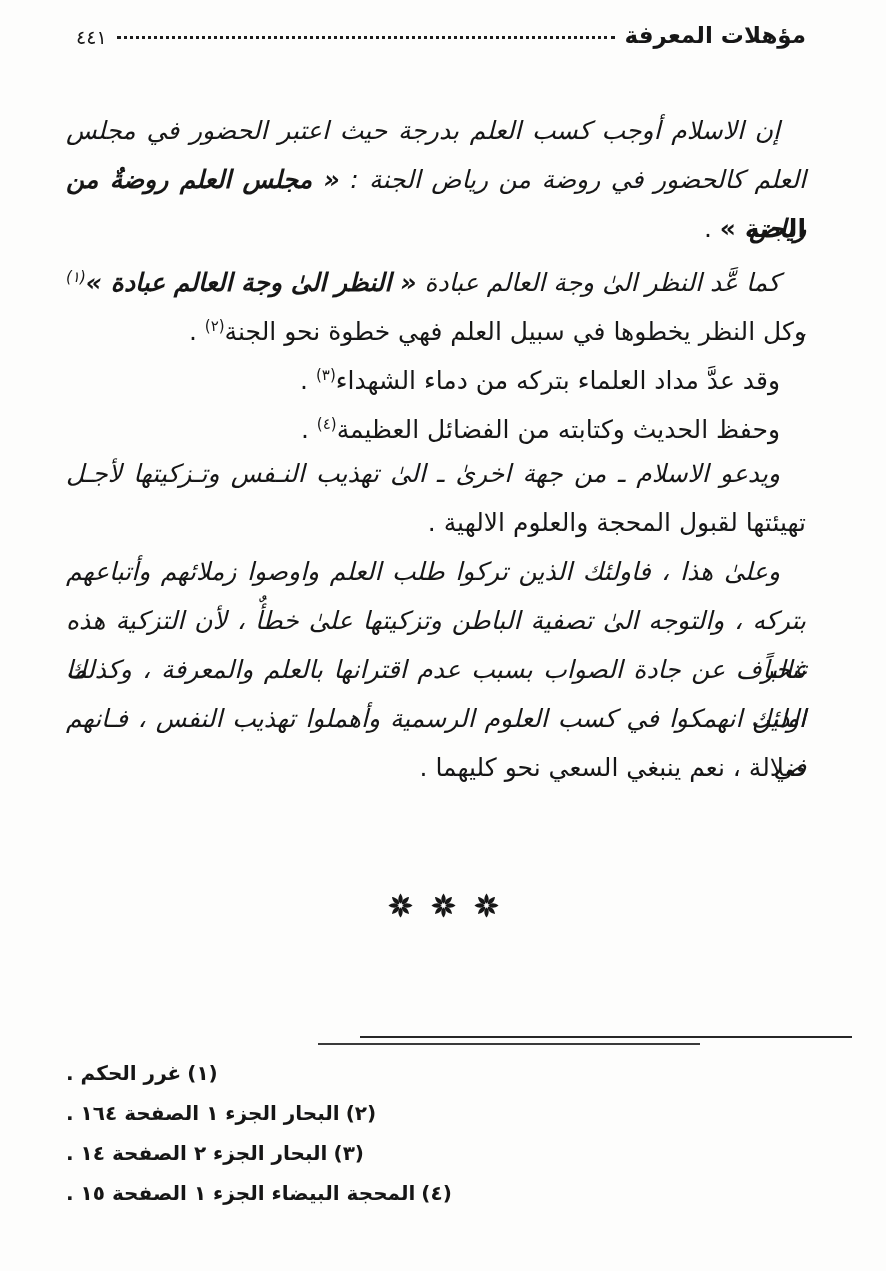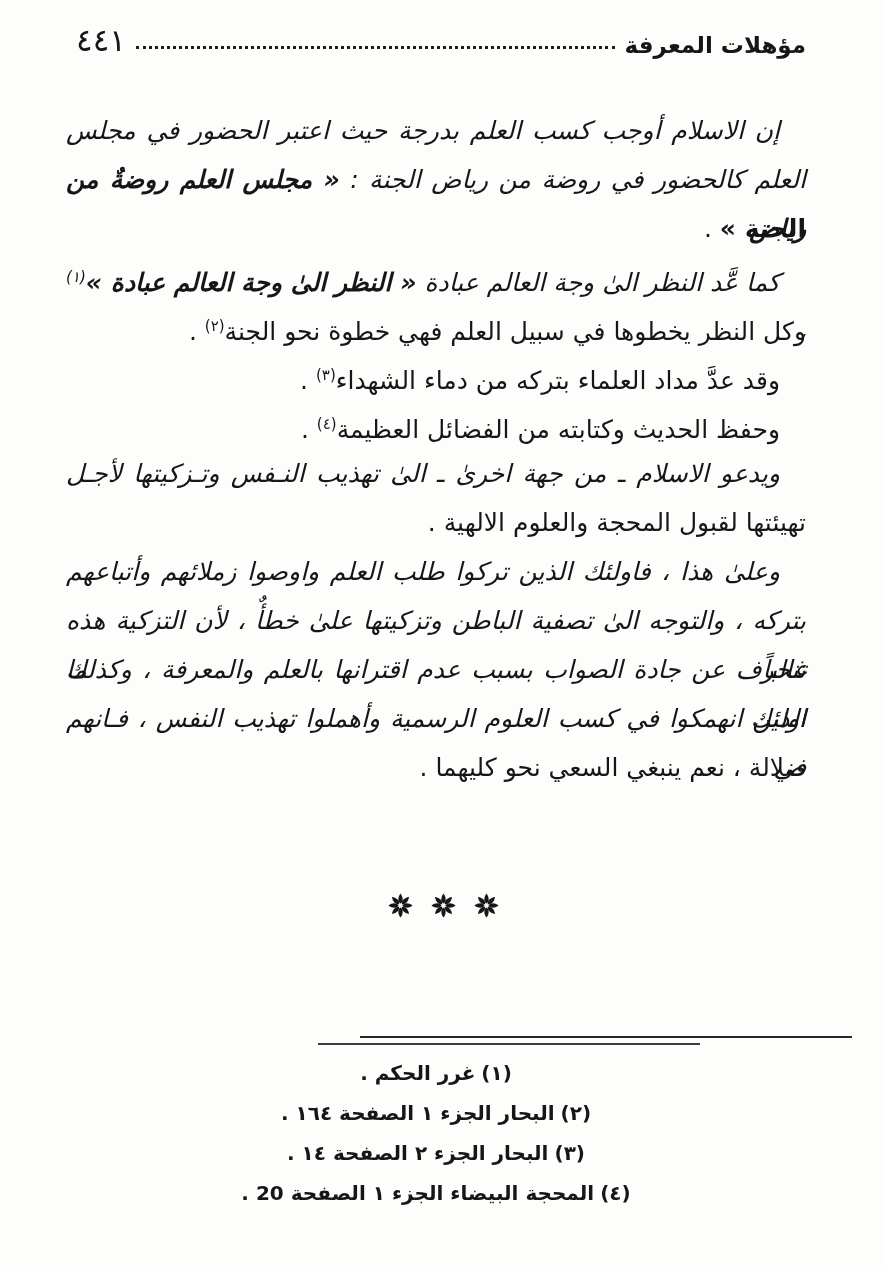--- a/index.html
+++ b/index.html
@@ -9,21 +9,21 @@
     font-family:"DejaVu Sans", sans-serif;
     direction:rtl; overflow:hidden;
   }
   
   .header {
     position:absolute; top:22px; right:80px; left:76px;
     display:flex; align-items:flex-end; gap:10px;
   }
   .header-title { font-weight:bold; font-size:23px; white-space:nowrap; letter-spacing:0; }
   .leader { flex:1 1 auto; border-bottom:3px dotted #1d1d1d; margin-bottom:9px; }
-  .page-num { font-size:31px; white-space:nowrap; }
+  .page-num { font-size:19px; white-space:nowrap; }
   
   .body {
     position:absolute; top:106px; right:80px; left:66px;
     font-size:25px; line-height:49px;
   }
   .line { height:49px; white-space:nowrap; }
   .line.full { white-space:normal; text-align:justify; text-align-last:justify;font-style:italic; }
   .line.indent { text-indent:26px; }
   .bold { font-weight:bold;margin-top:8px; }
   .sup { font-size:15px; vertical-align:9px; letter-spacing:0; }
@@ -34,21 +34,21 @@
   }
   .ornament svg { display:block; }
   
   .sep-a { position:absolute; top:1036px; right:34px; width:492px; height:2px; background:#272727; }
   .sep-b { position:absolute; top:1043px; right:186px; width:382px; height:2px; background:#3b3b3b; }
   
   .footnotes {
     position:absolute; top:1053px; right:80px; left:66px;
     font-size:20px; font-weight:bold; line-height:40px;
   }
-  .footnote { height:40px; text-align:center; white-space:nowrap; }
+  .footnote { height:40px; text-align:left; white-space:nowrap; }
   .footnote .fn-marker { margin-left:6px; }
 </style>
 </head>
 <body>
 
 <div class="page">
 
   <div class="header">
     <span class="header-title">مؤهلات المعرفة</span>
     <span class="leader"></span>
@@ -113,16 +113,16 @@
     </svg>
   </div>
 
   <div class="sep-a"></div>
   <div class="sep-b"></div>
 
   <div class="footnotes">
       <div class="footnote"><span class="fn-marker">(١)</span><span>غرر الحكم .</span></div>
       <div class="footnote"><span class="fn-marker">(٢)</span><span>البحار الجزء ١ الصفحة ١٦٤ .</span></div>
       <div class="footnote"><span class="fn-marker">(٣)</span><span>البحار الجزء ٢ الصفحة ١٤ .</span></div>
-      <div class="footnote"><span class="fn-marker">(٤)</span><span>المحجة البيضاء الجزء ١ الصفحة 20 .</span></div>
+      <div class="footnote"><span class="fn-marker">(٤)</span><span>المحجة البيضاء الجزء ١ الصفحة ١٥ .</span></div>
     </div>
 
 </div>
 
 </body></html>

